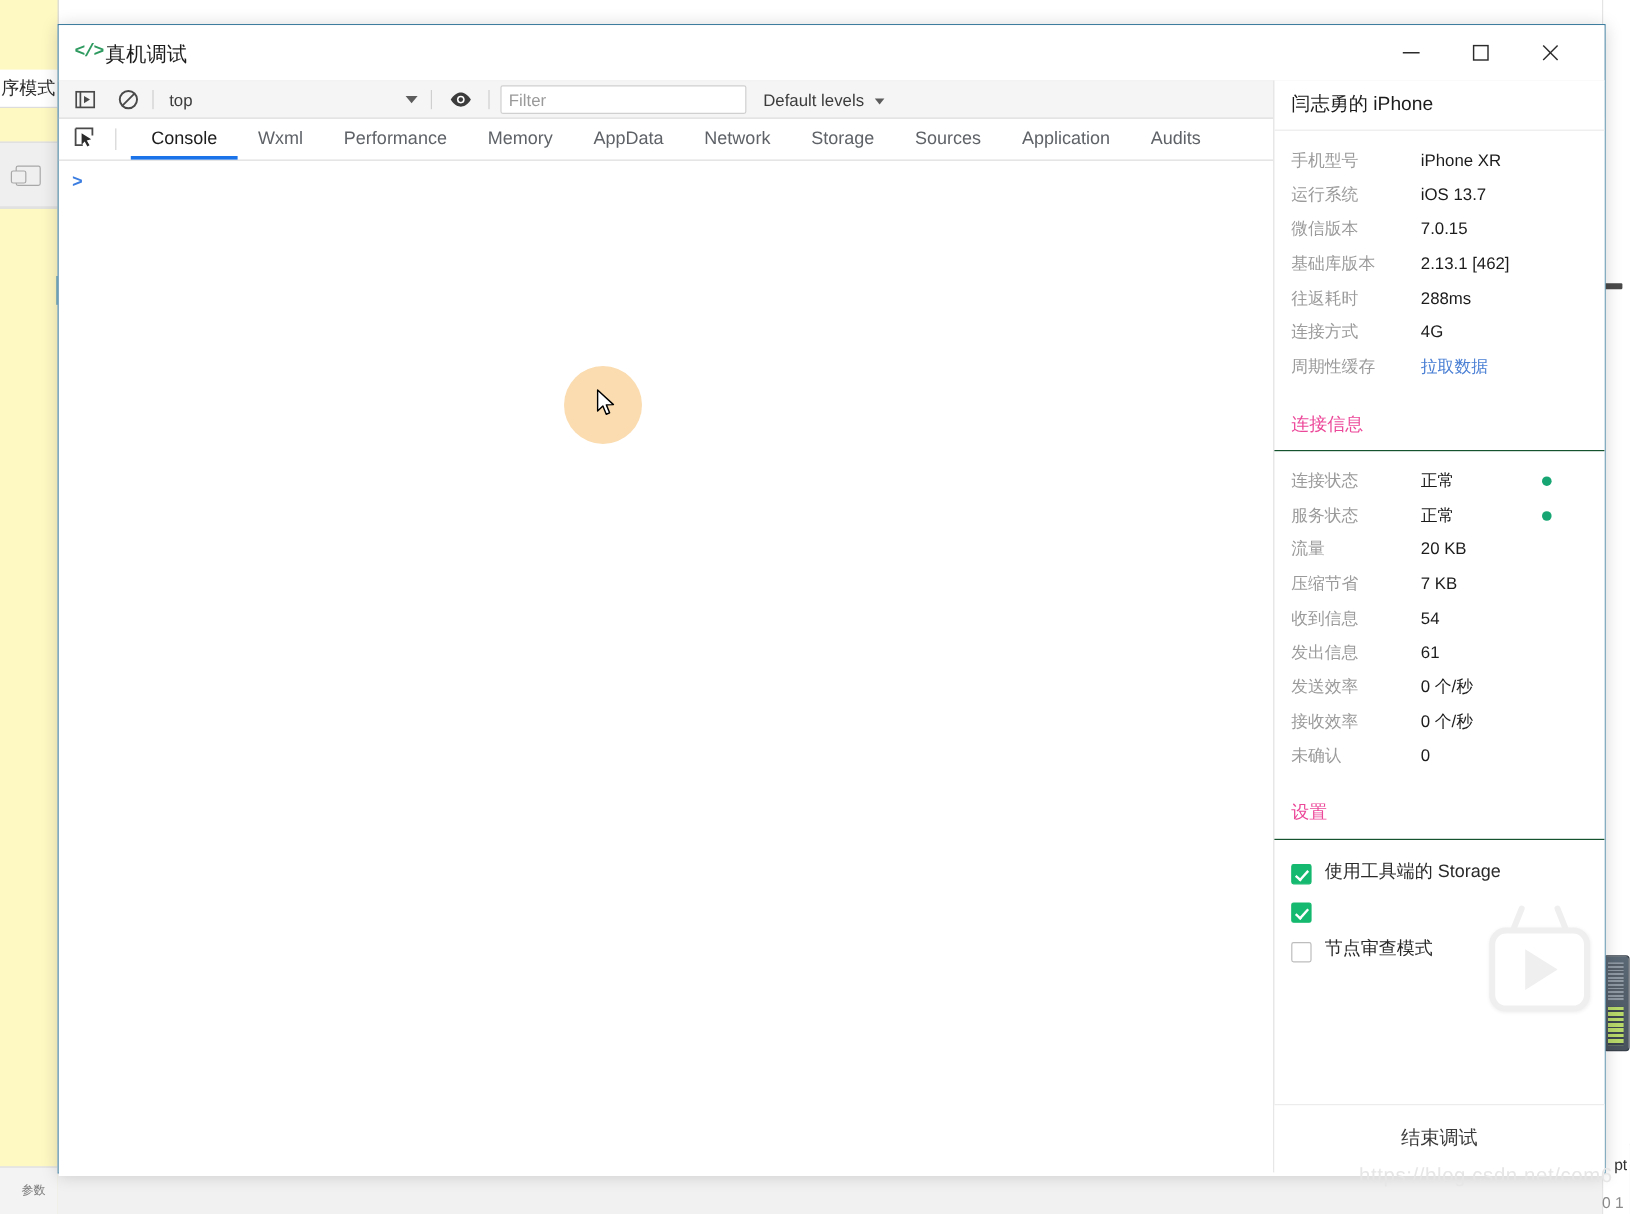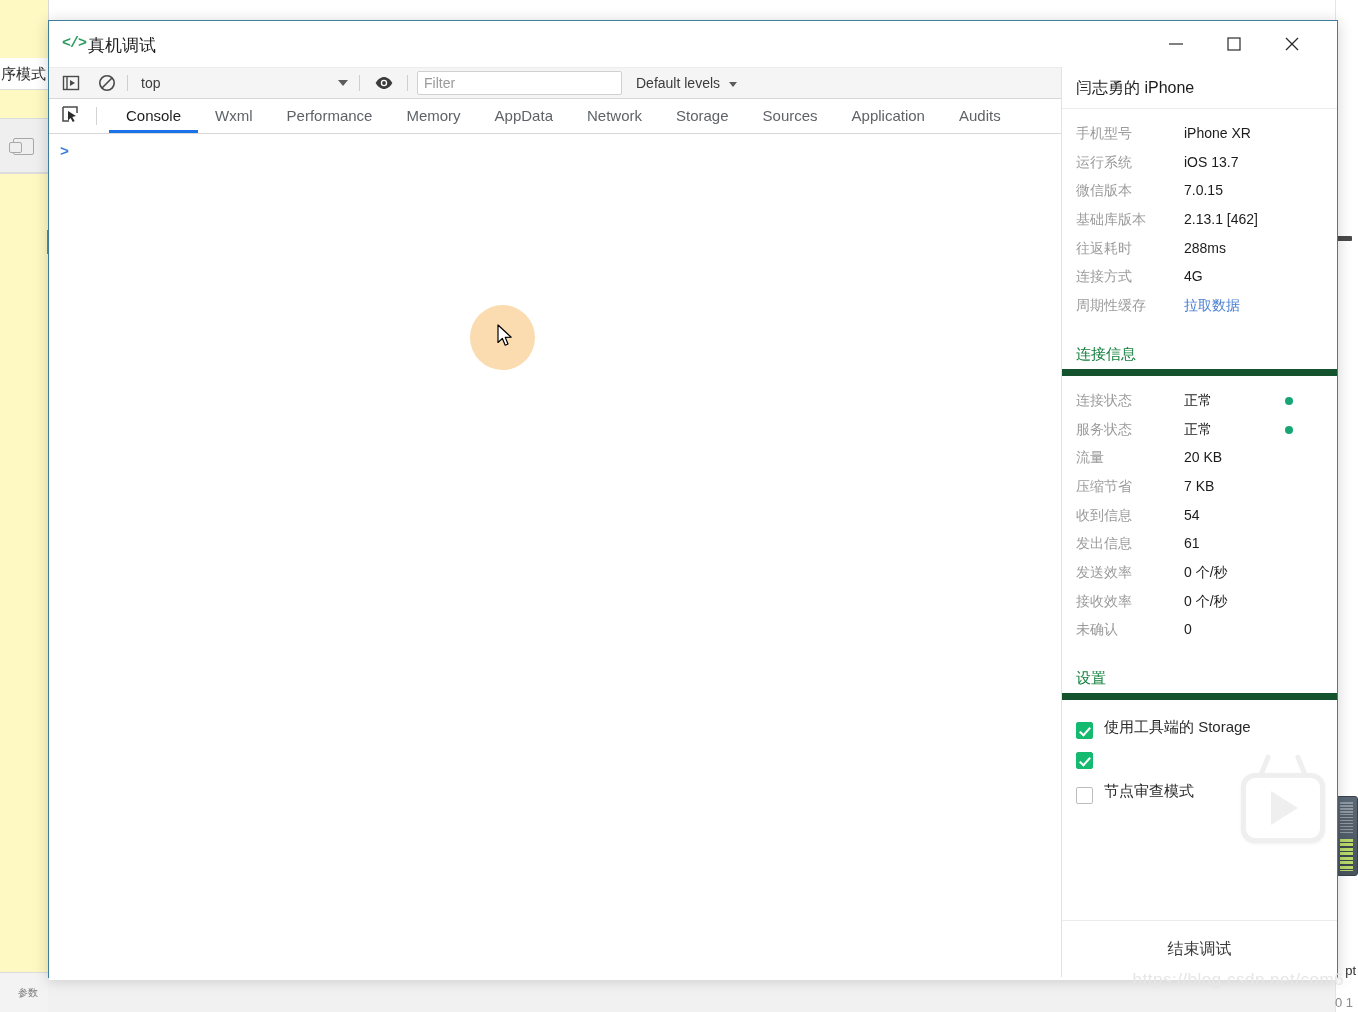--- a/index.html
+++ b/index.html
@@ -406,22 +406,22 @@
     font-size: 16px;
     color: #1c1c1c;
     border-bottom: 1px solid #ececec;
     box-sizing: border-box;
   }
   .panel-section-title {
     height: 50px;
     line-height: 56px;
     padding-left: 14px;
     font-size: 15px;
-    color: #15803d;
-    border-bottom: 7px solid #14532d;
+    color: #ec4899;
+    border-bottom: 1px solid #14532d;
     box-sizing: border-box;
   }
   .info-list { padding: 10px 0 6px 0; }
   .info-row {
     position: relative;
     height: 28.7px;
     padding-left: 14px;
     font-size: 14px;
     line-height: 28.7px;
     white-space: nowrap;
@@ -439,21 +439,21 @@
     width: 8px; height: 8px;
     border-radius: 50%;
     background: #17a673;
   }
 
   
   #settings-list { padding: 10px 0 0 0; position: relative; }
   .setting-row {
     position: relative;
     display: flex;
-    align-items: flex-end;
+    align-items: center;
     padding: 5px 16px 5px 14px;
   }
   .cb {
     flex: 0 0 auto;
     width: 17px; height: 17px;
     margin-top: 3px;
     margin-right: 11px;
     border-radius: 2px;
     box-sizing: border-box;
     position: relative;

